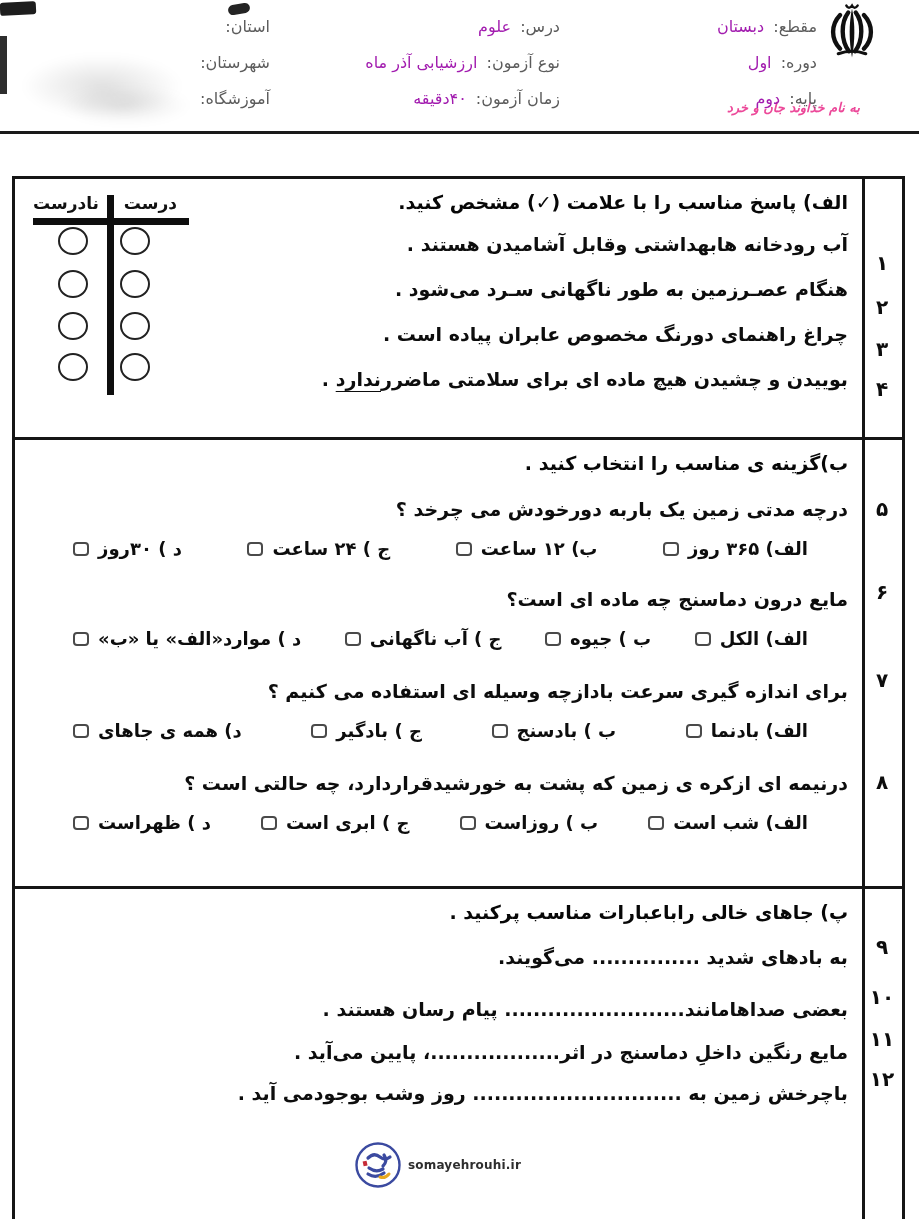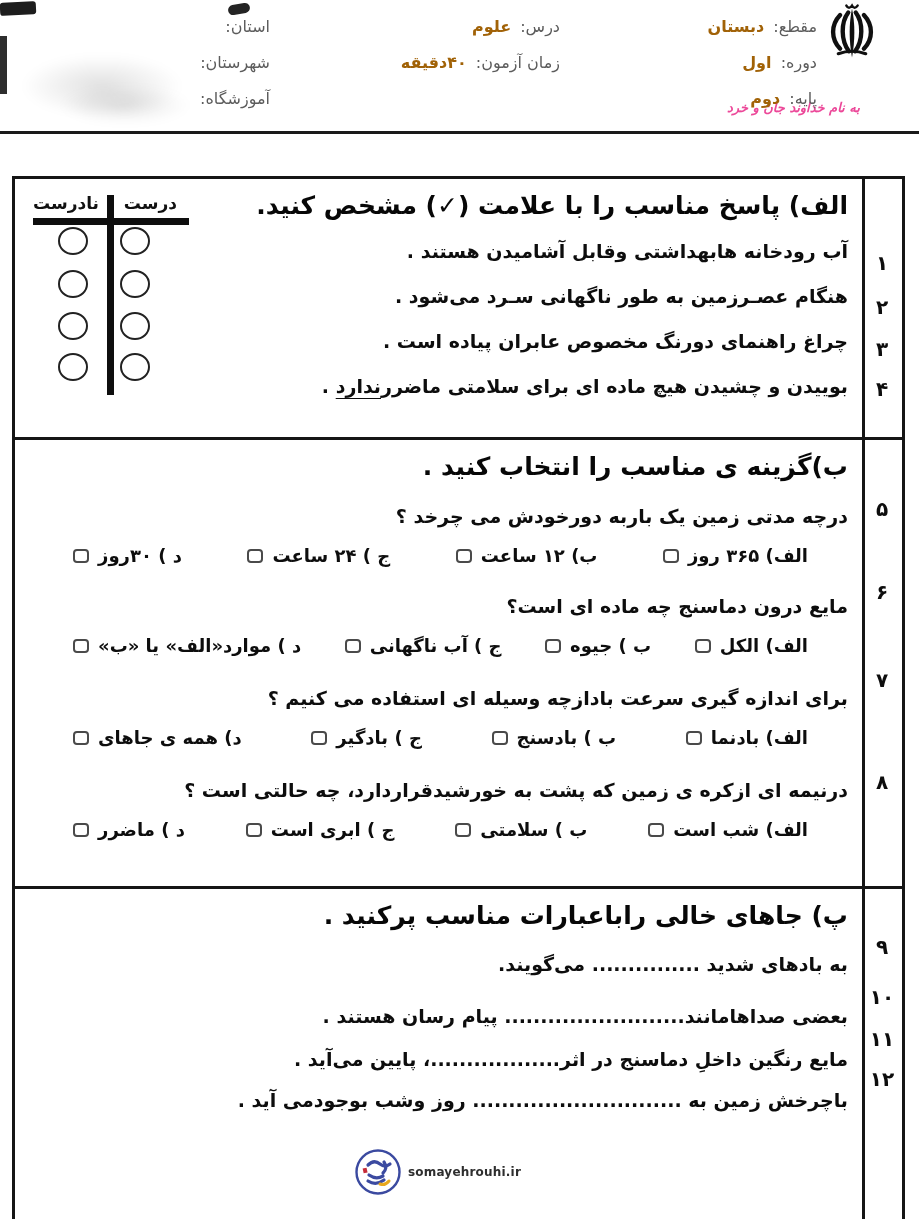--- a/index.html
+++ b/index.html
@@ -15,36 +15,36 @@
   .a4{left:22px;top:55px;width:160px;height:62px;background:radial-gradient(closest-side,rgba(0,0,0,0.12),rgba(0,0,0,0));filter:blur(4px);}
   .a5{left:60px;top:86px;width:130px;height:38px;background:radial-gradient(closest-side,rgba(0,0,0,0.10),rgba(0,0,0,0));filter:blur(4px);}
   
   .header{position:absolute;left:0;top:0;width:919px;height:131px;border-bottom:3px solid #1a1a1a;direction:rtl;}
   .emblem{position:absolute;right:31px;top:0;width:72px;height:60px;}
   .besmele{position:absolute;right:2px;top:100px;width:190px;font-family:"DejaVu Serif",serif;
            font-size:13px;font-weight:bold;font-style:italic;color:#ec4899;text-align:left;}
   .hcol{position:absolute;top:14px;text-align:right;}
   .hrow{height:36px;line-height:26px;font-size:16px;white-space:nowrap;}
   .hlabel{color:#5c5c5c;font-weight:400;}
-  .hvalue{color:#a16207;font-weight:bold;margin-right:4px;}
+  .hvalue{color:#a21caf;font-weight:normal;margin-right:4px;}
   .col-fields-right{right:102px;}
   .col-fields-middle{right:359px;}
   .col-fields-left{right:649px;}
   
   .sheet{position:absolute;left:12px;top:176px;width:893px;height:1043px;
          border:3px solid #151515;border-bottom:none;direction:rtl;box-sizing:border-box;
          display:flex;flex-direction:column;}
   .sec{display:flex;flex-direction:row;box-sizing:border-box;}
   .sec-a{height:261px;border-bottom:3px solid #151515;}
   .sec-b{height:449px;border-bottom:3px solid #151515;}
   .sec-p{flex:1;}
   .numcol{width:40px;flex:0 0 40px;border-left:3px solid #151515;position:relative;box-sizing:border-box;}
   .qnum{position:absolute;right:0;width:40px;text-align:center;font-size:20px;font-weight:bold;color:#0d0d0d;}
   .content{flex:1;position:relative;padding:0 14px 0 12px;box-sizing:border-box;}
-  .sec-title{margin:12px 0 0 0;font-size:25px;font-weight:bold;color:#070707;}
+  .sec-title{margin:12px 0 0 0;font-size:19px;font-weight:bold;color:#070707;}
   .stmt,.q-text,.blank-line{margin:0;font-size:19px;font-weight:bold;color:#0d0d0d;line-height:28px;}
   .stmt{margin-top:17px;}
   .u{text-decoration:underline;text-underline-offset:5px;}
   
   .tf-table{position:absolute;left:16px;top:14px;width:158px;height:202px;direction:rtl;}
   .tf-head{position:absolute;top:0;font-size:17px;font-weight:bold;}
   .tf-head-right{right:12px;}
   .tf-head-left{left:2px;}
   .tf-vbar{position:absolute;left:76px;top:2px;width:7px;height:200px;background:#0e0e0e;}
   .tf-hbar{position:absolute;left:2px;right:0;top:25px;height:7px;background:#0e0e0e;}
@@ -107,20 +107,24 @@
       <span class="hvalue">دوم</span>
     </div>
   </div>
 
   <div class="hcol col-fields-middle">
     <div class="hrow">
       <span class="hlabel">درس:</span>
       <span class="hvalue">علوم</span>
     </div>
     <div class="hrow">
+      <span class="hlabel">نوع آزمون:</span>
+      <span class="hvalue">ارزشیابی آذر ماه</span>
+    </div>
+    <div class="hrow">
       <span class="hlabel">زمان آزمون:</span>
       <span class="hvalue">۴۰دقیقه</span>
     </div>
   </div>
 
   <div class="hcol col-fields-left">
     <div class="hrow">
       <span class="hlabel">استان:</span>
     </div>
     <div class="hrow">
@@ -236,29 +240,29 @@
           </span>
       </div>
 
       <p class="q-text q-gap2">درنیمه ای ازکره ی زمین که پشت به خورشیدقراردارد، چه حالتی است ؟</p>
       <div class="opts">
         <span class="opt">
             <span>الف) شب است</span>
             <span class="cbox"></span>
           </span>
         <span class="opt">
-            <span>ب ) سلامتی</span>
+            <span>ب ) روزاست</span>
             <span class="cbox"></span>
           </span>
         <span class="opt">
             <span>ج ) ابری است</span>
             <span class="cbox"></span>
           </span>
         <span class="opt">
-            <span>د ) ماضرر</span>
+            <span>د ) ظهراست</span>
             <span class="cbox"></span>
           </span>
       </div>
     </div>
   </section>
 
   <section class="sec sec-p">
     <div class="numcol">
       <span class="qnum" style="top:46px">۹</span>
       <span class="qnum" style="top:96px">۱۰</span>

